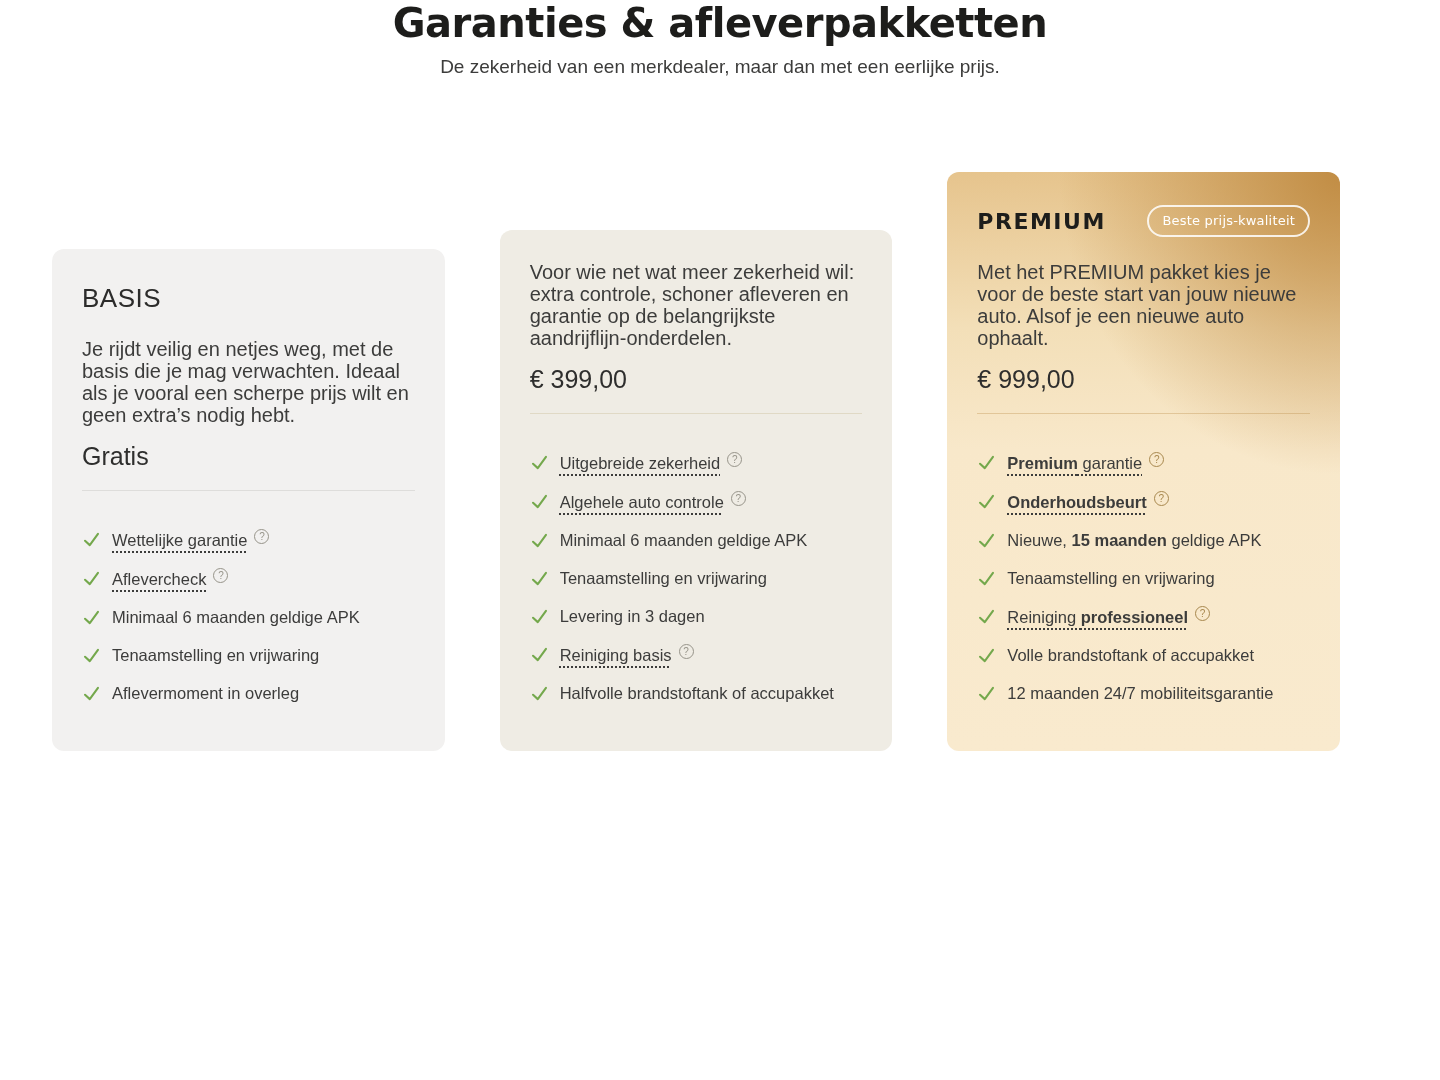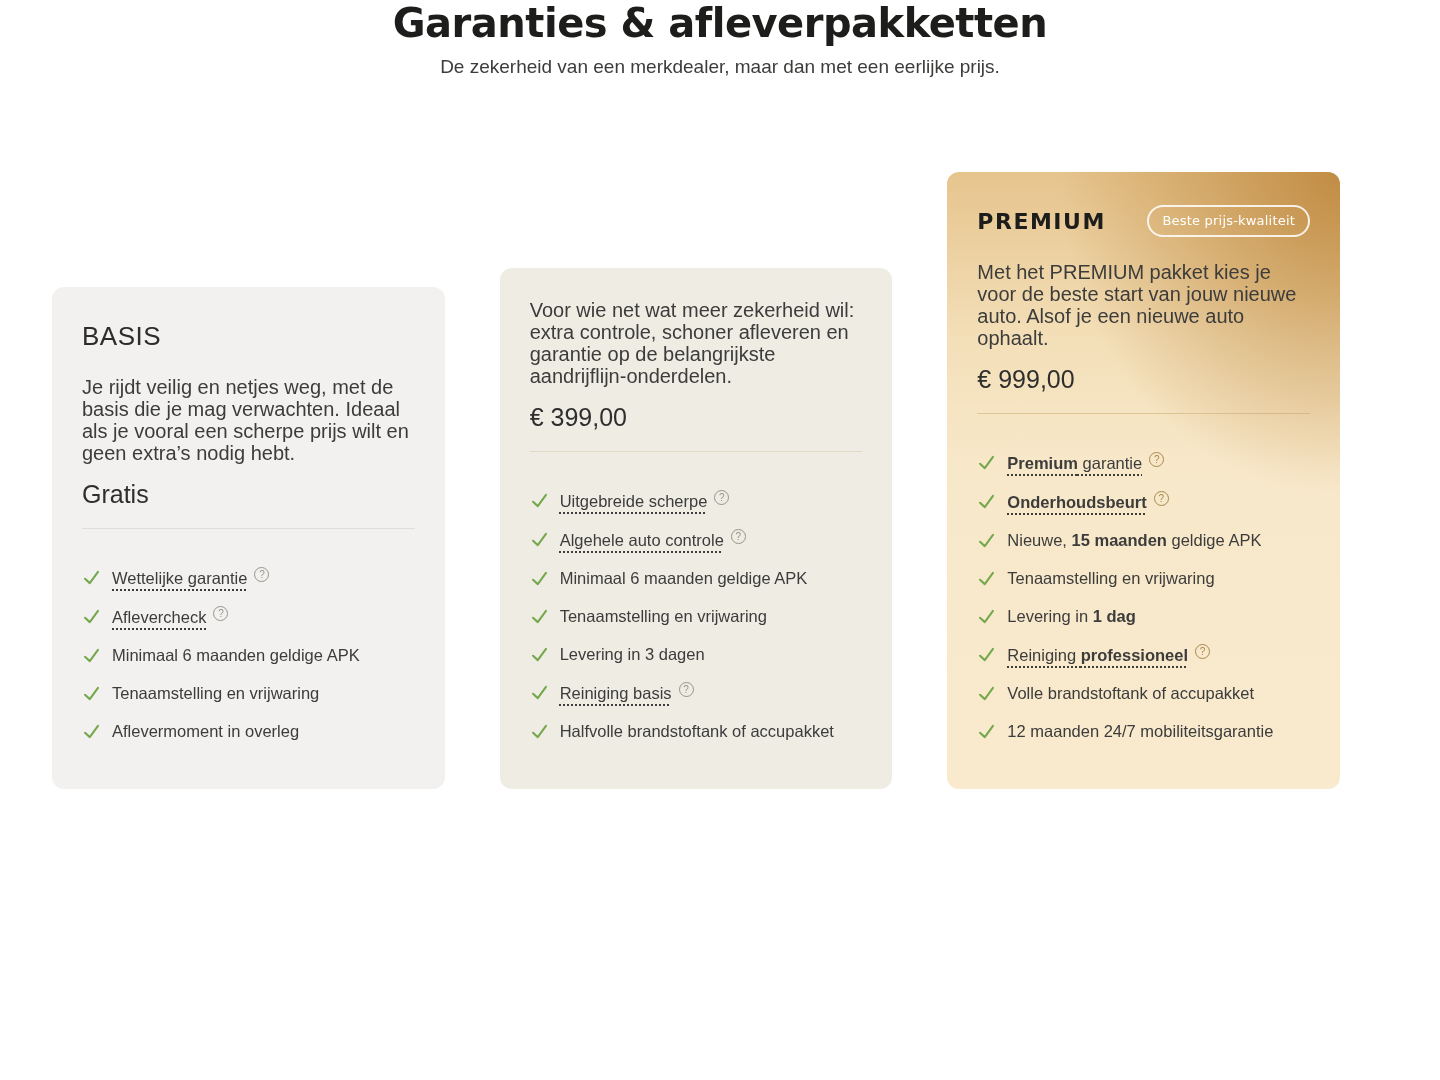--- a/index.html
+++ b/index.html
@@ -147,21 +147,21 @@
     <p class="card-desc">Voor wie net wat meer zekerheid wil: extra controle, schoner afleveren en garantie op de belangrijkste aandrijflijn-onderdelen.</p>
     <div class="card-price">€ 399,00</div>
     <hr class="divider">
     <ul class="features">
   <li class="feature">
     <span class="check">
       <svg width="19" height="19" viewBox="0 0 22 22" aria-hidden="true">
         <path d="M3.5 12.5 L9 17.5 L18.5 4.5" fill="none" stroke="currentColor" stroke-width="2.4" stroke-linecap="round" stroke-linejoin="round"></path>
       </svg>
     </span>
-    <span class="feature-text"><span class="u"><span>Uitgebreide scherpe</span></span><span class="help">?</span></span>
+    <span class="feature-text"><span class="u"><span>Uitgebreide zekerheid</span></span><span class="help">?</span></span>
   </li>
 
   <li class="feature">
     <span class="check">
       <svg width="19" height="19" viewBox="0 0 22 22" aria-hidden="true">
         <path d="M3.5 12.5 L9 17.5 L18.5 4.5" fill="none" stroke="currentColor" stroke-width="2.4" stroke-linecap="round" stroke-linejoin="round"></path>
       </svg>
     </span>
     <span class="feature-text"><span class="u"><span>Algehele auto controle</span></span><span class="help">?</span></span>
   </li>
@@ -251,28 +251,20 @@
 
   <li class="feature">
     <span class="check">
       <svg width="19" height="19" viewBox="0 0 22 22" aria-hidden="true">
         <path d="M3.5 12.5 L9 17.5 L18.5 4.5" fill="none" stroke="currentColor" stroke-width="2.4" stroke-linecap="round" stroke-linejoin="round"></path>
       </svg>
     </span>
     <span class="feature-text"><span>Tenaamstelling en vrijwaring</span></span>
   </li>
 
-  <li class="feature">
-    <span class="check">
-      <svg width="19" height="19" viewBox="0 0 22 22" aria-hidden="true">
-        <path d="M3.5 12.5 L9 17.5 L18.5 4.5" fill="none" stroke="currentColor" stroke-width="2.4" stroke-linecap="round" stroke-linejoin="round"></path>
-      </svg>
-    </span>
-    <span class="feature-text"><span>Levering in </span><b>1 dag</b></span>
-  </li>
 
   <li class="feature">
     <span class="check">
       <svg width="19" height="19" viewBox="0 0 22 22" aria-hidden="true">
         <path d="M3.5 12.5 L9 17.5 L18.5 4.5" fill="none" stroke="currentColor" stroke-width="2.4" stroke-linecap="round" stroke-linejoin="round"></path>
       </svg>
     </span>
     <span class="feature-text"><span class="u"><span>Reiniging </span><b>professioneel</b></span><span class="help">?</span></span>
   </li>
 

